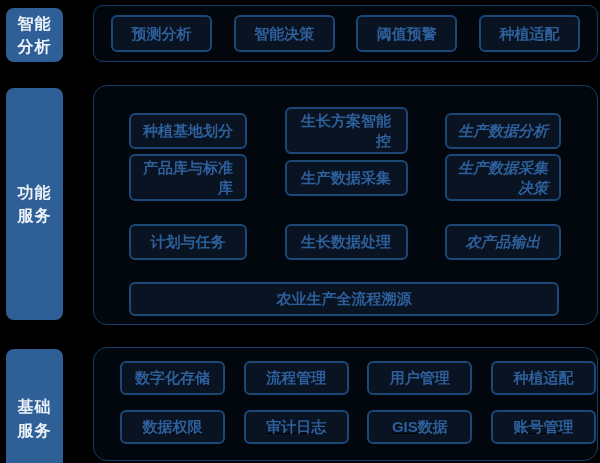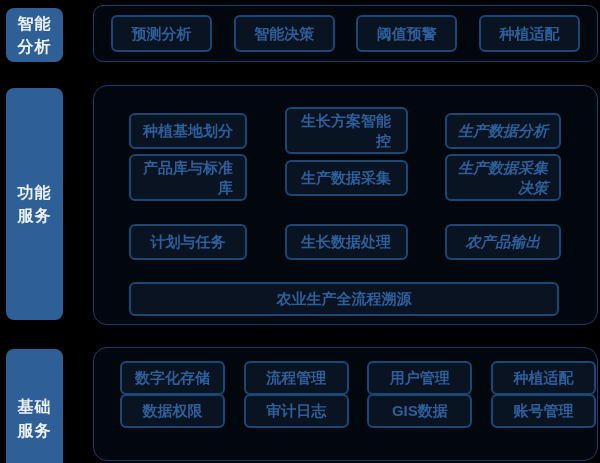--- a/index.html
+++ b/index.html
@@ -96,21 +96,21 @@
   .b-row {
     position: absolute;
     left: 14px;
     width: 476px;
     display: flex;
     justify-content: space-between;
     align-items: center;
     padding-left: 12px;
   }
   .b-row-1 { top: 13px; height: 34px; }
-  .b-row-2 { top: 45px; height: 35px; }
+  .b-row-2 { top: 61px; height: 35px; text-decoration: underline; }
   .b-row .node { width: 105px; height: 34px; }
 </style>
 </head>
 <body>
 
 <div class="stage">
 
   <div class="side-label label-analysis">智能
 分析</div>
   <div class="container container-analysis">

